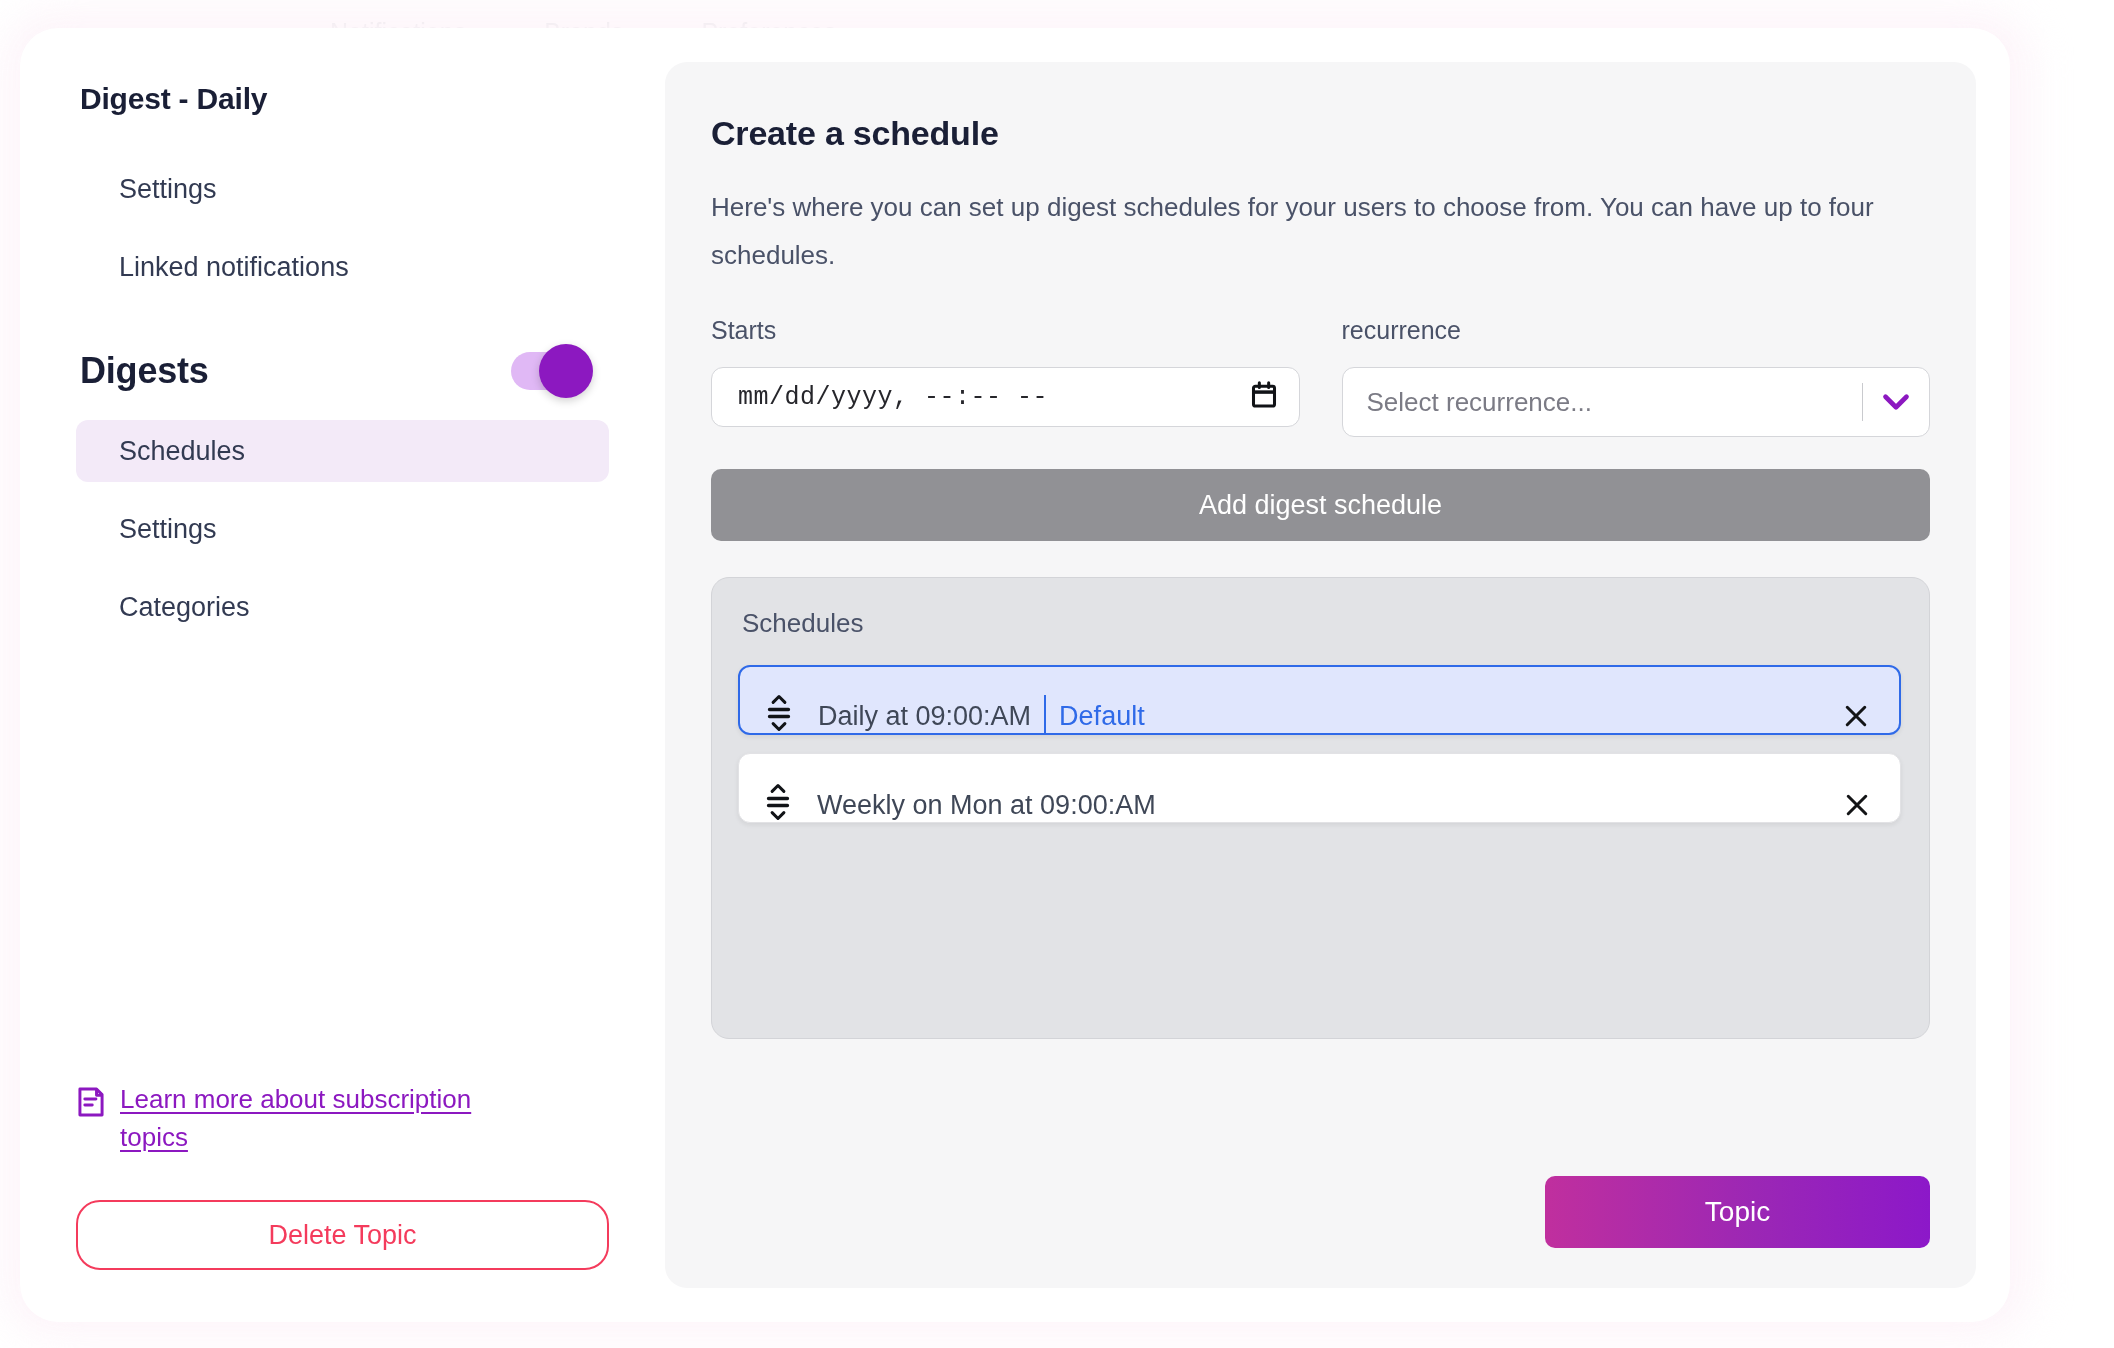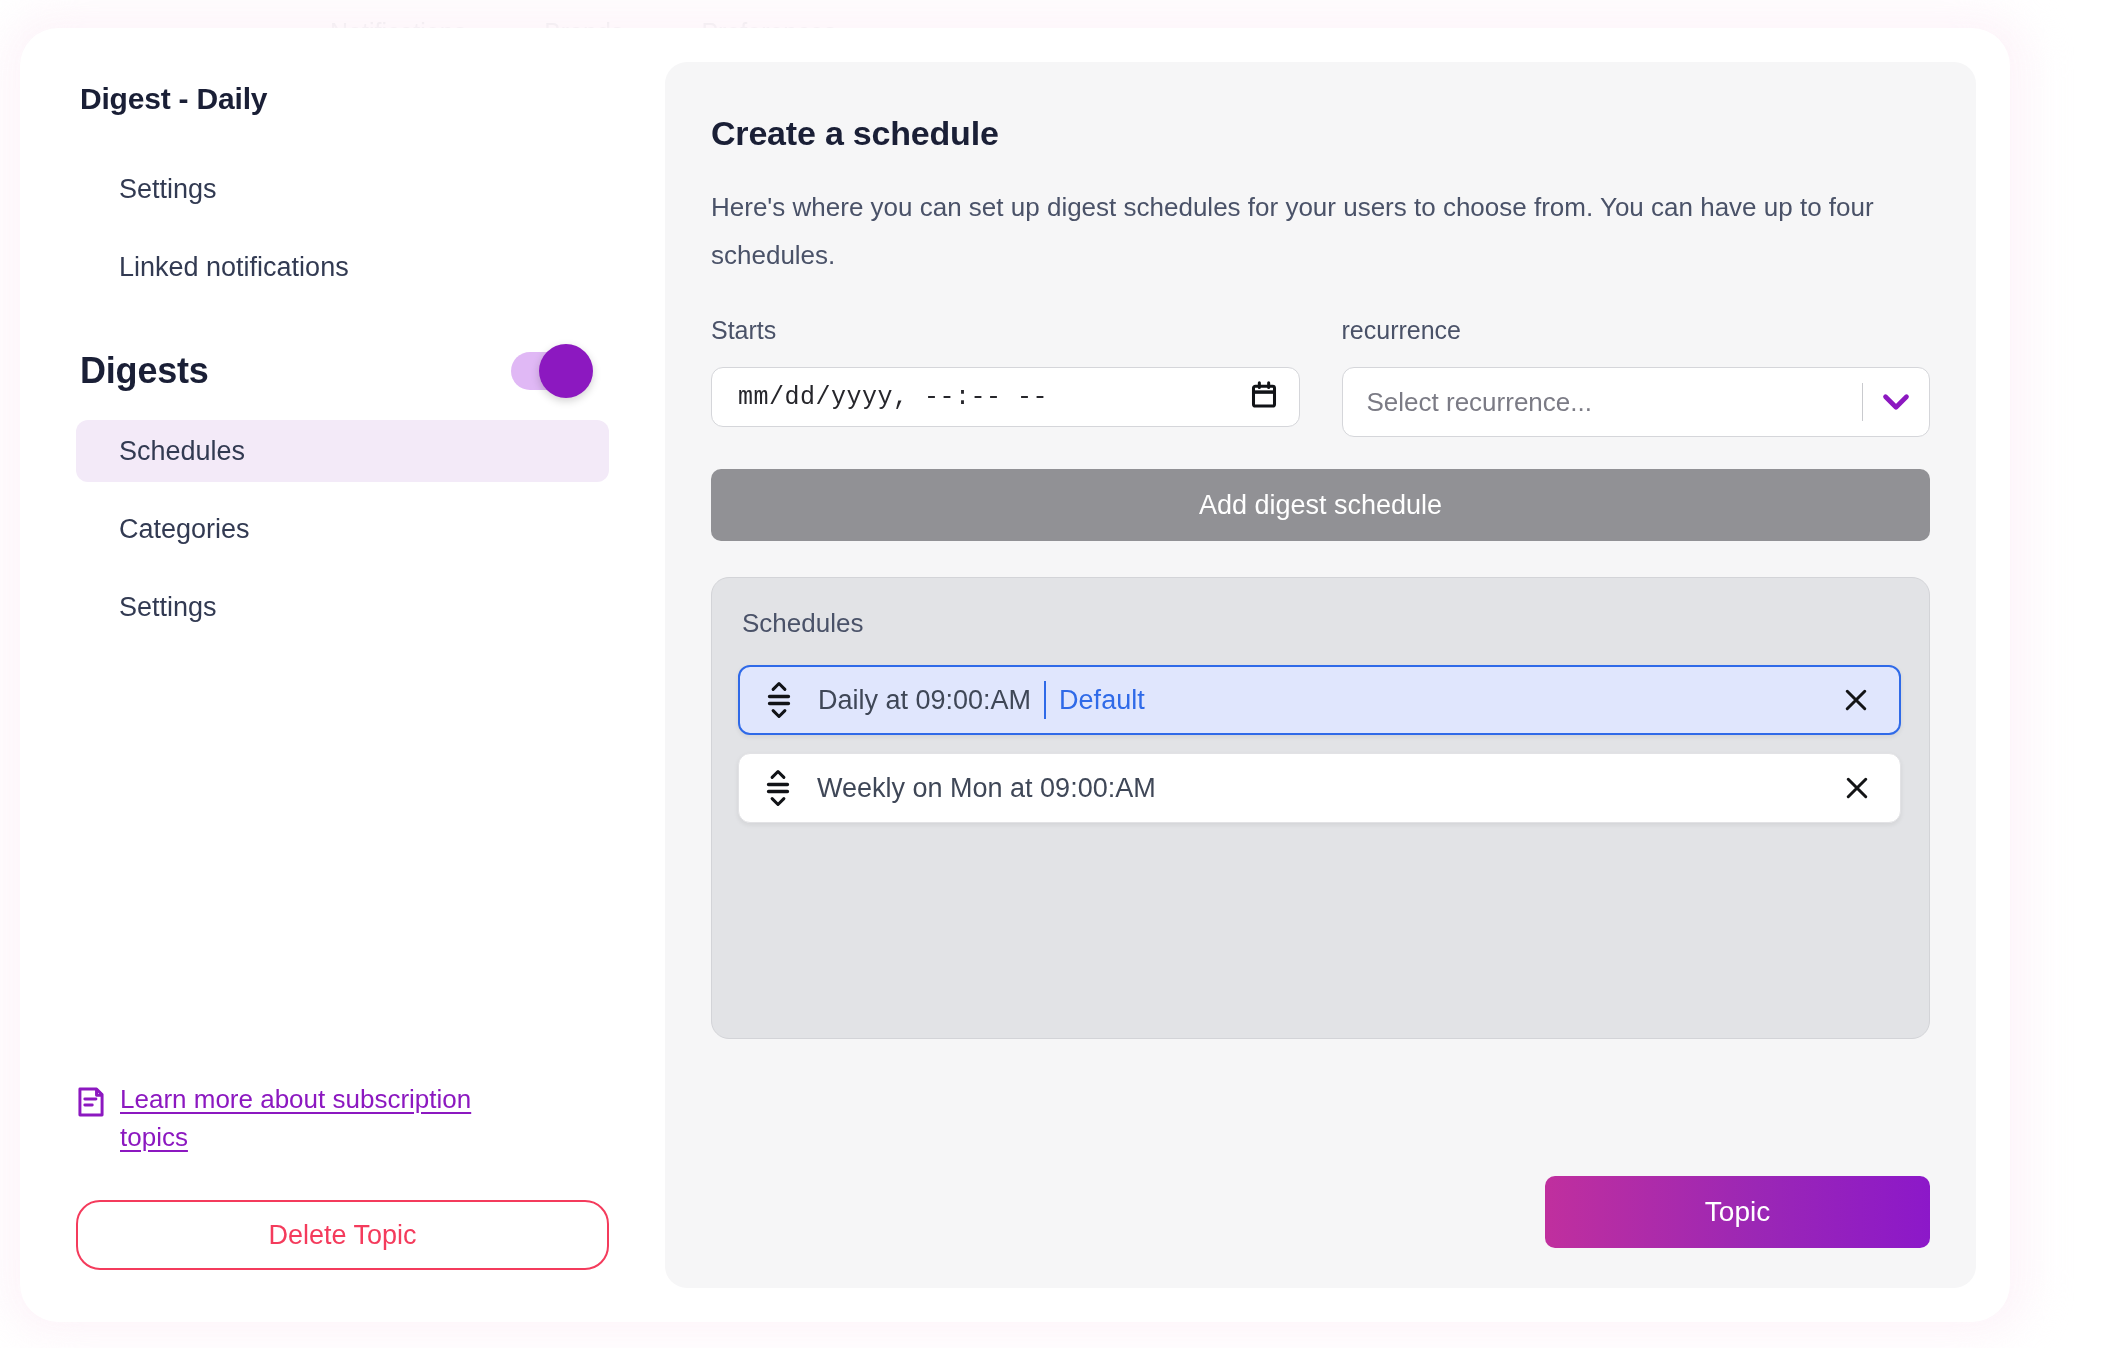--- a/index.html
+++ b/index.html
@@ -303,21 +303,21 @@
     font-size: 26px;
     color: #4a5268;
     margin-bottom: 26px;
     padding-left: 4px;
   }
 
   .sched-item {
     height: 70px;
     border-radius: 12px;
     display: flex;
-    align-items: center;
+    align-items: flex-end;
     padding: 0 26px 0 22px;
     margin-bottom: 18px;
     background: #ffffff;
     border: 1px solid #e2e2e5;
     box-shadow: 0 2px 5px rgba(0,0,0,0.07);
     cursor: grab;
   }
   .sched-item.selected {
     background: #e0e6fd;
     border: 2px solid #2f6ae8;
@@ -407,22 +407,22 @@
     <div class="nav-item">Linked notifications</div>
 
     <div class="section-row">
       <div class="section-title">Digests</div>
       <div class="toggle">
         <div class="knob"></div>
       </div>
     </div>
 
     <div class="nav-item active">Schedules</div>
+    <div class="nav-item">Settings</div>
     <div class="nav-item">Categories</div>
-    <div class="nav-item">Settings</div>
 
     <div class="sidebar-bottom">
       <div class="learn-link">
         <span class="learn-icon">
           <svg width="30" height="32" viewBox="0 0 24 26" fill="none">
             <path d="M3 2.5h13.5l4.5 4.5v16.5H3z" stroke="#8c18c0" stroke-width="2.4" stroke-linejoin="round"></path>
             <path d="M16.5 2.5v5h4.5" stroke="#8c18c0" stroke-width="2.4" stroke-linejoin="round"></path>
             <path d="M7 10.5h9M7 15.5h6" stroke="#8c18c0" stroke-width="2.4" stroke-linecap="round"></path>
           </svg>
         </span>

